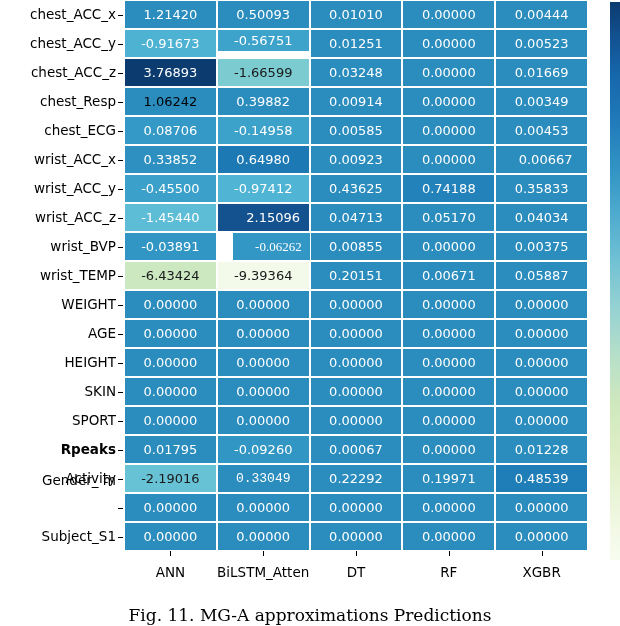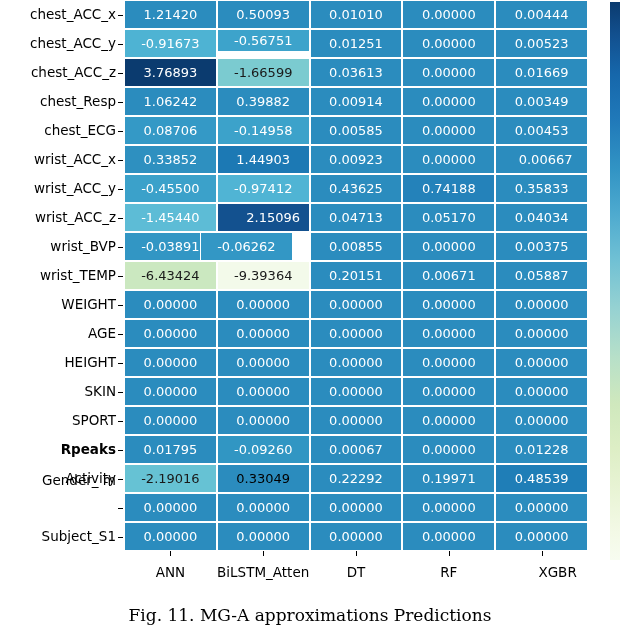--- a/index.html
+++ b/index.html
@@ -158,29 +158,29 @@
       <div class="cell" style="left: 371.2px; top: 29px; width: 92.8px; height: 29px; background: rgb(43, 140, 190); color: rgb(255, 255, 255);">
         <span>0.00523</span>
       </div>
       <div class="cell" style="left: 0px; top: 58px; width: 92.8px; height: 29px; background: rgb(11, 59, 111); color: rgb(255, 255, 255);">
         <span>3.76893</span>
       </div>
       <div class="cell" style="left: 92.8px; top: 58px; width: 92.8px; height: 29px; background: rgb(123, 203, 208); color: rgb(26, 26, 26);">
         <span>-1.66599</span>
       </div>
       <div class="cell" style="left: 185.6px; top: 58px; width: 92.8px; height: 29px; background: rgb(43, 140, 190); color: rgb(255, 255, 255);">
-        <span>0.03613</span>
+        <span>0.03248</span>
       </div>
       <div class="cell" style="left: 278.4px; top: 58px; width: 92.8px; height: 29px; background: rgb(43, 140, 190); color: rgb(255, 255, 255);">
         <span>0.00000</span>
       </div>
       <div class="cell" style="left: 371.2px; top: 58px; width: 92.8px; height: 29px; background: rgb(43, 140, 190); color: rgb(255, 255, 255);">
         <span>0.01669</span>
       </div>
-      <div class="cell" style="left: 0px; top: 87px; width: 92.8px; height: 29px; background: rgb(43, 140, 190); color: #ffffff;">
+      <div class="cell" style="left: 0px; top: 87px; width: 92.8px; height: 29px; background: rgb(43, 140, 190); color: #000000;">
         <span>1.06242</span>
       </div>
       <div class="cell" style="left: 92.8px; top: 87px; width: 92.8px; height: 29px; background: rgb(43, 140, 190); color: rgb(255, 255, 255);">
         <span>0.39882</span>
       </div>
       <div class="cell" style="left: 185.6px; top: 87px; width: 92.8px; height: 29px; background: rgb(43, 140, 190); color: rgb(255, 255, 255);">
         <span>0.00914</span>
       </div>
       <div class="cell" style="left: 278.4px; top: 87px; width: 92.8px; height: 29px; background: rgb(43, 140, 190); color: rgb(255, 255, 255);">
         <span>0.00000</span>
@@ -200,21 +200,21 @@
       <div class="cell" style="left: 278.4px; top: 116px; width: 92.8px; height: 29px; background: rgb(43, 140, 190); color: rgb(255, 255, 255);">
         <span>0.00000</span>
       </div>
       <div class="cell" style="left: 371.2px; top: 116px; width: 92.8px; height: 29px; background: rgb(43, 140, 190); color: rgb(255, 255, 255);">
         <span>0.00453</span>
       </div>
       <div class="cell" style="left: 0px; top: 145px; width: 92.8px; height: 29px; background: rgb(46, 144, 192); color: rgb(255, 255, 255);">
         <span>0.33852</span>
       </div>
       <div class="cell" style="left: 92.8px; top: 145px; width: 92.8px; height: 29px; background: rgb(28, 121, 180); color: rgb(255, 255, 255);">
-        <span>1.44903</span>
+        <span>0.64980</span>
       </div>
       <div class="cell" style="left: 185.6px; top: 145px; width: 92.8px; height: 29px; background: rgb(43, 140, 190); color: #ffffff;">
         <span>0.00923</span>
       </div>
       <div class="cell" style="left: 278.4px; top: 145px; width: 92.8px; height: 29px; background: rgb(43, 140, 190); color: rgb(255, 255, 255);">
         <span>0.00000</span>
       </div>
       <div class="cell" style="left: 371.2px; top: 145px; width: 92.8px; height: 29px; background: rgb(43, 140, 190); color: rgb(255, 255, 255); padding-left: 8px;">
         <span>0.00667</span>
       </div>
@@ -244,21 +244,21 @@
       </div>
       <div class="cell" style="left: 278.4px; top: 203px; width: 92.8px; height: 29px; background: rgb(43, 140, 190); color: rgb(255, 255, 255);">
         <span>0.05170</span>
       </div>
       <div class="cell" style="left: 371.2px; top: 203px; width: 92.8px; height: 29px; background: rgb(43, 140, 190); color: rgb(255, 255, 255);">
         <span>0.04034</span>
       </div>
       <div class="cell" style="left: 0px; top: 232px; width: 92.8px; height: 29px; background: rgb(50, 150, 196); color: rgb(255, 255, 255);">
         <span>-0.03891</span>
       </div>
-      <div class="cell" style="left: 76px; top: 232px; width: 92.8px; height: 29px; background: rgb(51, 151, 197); color: rgb(255, 255, 255);">
+      <div class="cell" style="left: 108px; top: 232px; width: 92.8px; height: 29px; background: rgb(51, 151, 197); color: rgb(255, 255, 255); font-family: Liberation Serif, serif;">
         <span>-0.06262</span>
       </div>
       <div class="cell" style="left: 185.6px; top: 232px; width: 92.8px; height: 29px; background: rgb(43, 140, 190); color: rgb(255, 255, 255);">
         <span>0.00855</span>
       </div>
       <div class="cell" style="left: 278.4px; top: 232px; width: 92.8px; height: 29px; background: rgb(43, 140, 190); color: rgb(255, 255, 255);">
         <span>0.00000</span>
       </div>
       <div class="cell" style="left: 371.2px; top: 232px; width: 92.8px; height: 29px; background: rgb(43, 140, 190); color: rgb(255, 255, 255);">
         <span>0.00375</span>
@@ -364,21 +364,21 @@
       </div>
       <div class="cell" style="left: 278.4px; top: 435px; width: 92.8px; height: 29px; background: rgb(43, 140, 190); color: rgb(255, 255, 255);">
         <span>0.00000</span>
       </div>
       <div class="cell" style="left: 371.2px; top: 435px; width: 92.8px; height: 29px; background: rgb(43, 140, 190); color: rgb(255, 255, 255);">
         <span>0.01228</span>
       </div>
       <div class="cell" style="left: 0px; top: 464px; width: 92.8px; height: 29px; background: rgb(102, 194, 212); color: rgb(26, 26, 26);">
         <span>-2.19016</span>
       </div>
-      <div class="cell" style="left: 92.8px; top: 464px; width: 92.8px; height: 29px; background: rgb(43, 140, 190); color: #000000;">
+      <div class="cell" style="left: 92.8px; top: 464px; width: 92.8px; height: 29px; background: rgb(43, 140, 190); color: #ffffff; font-family: Liberation Mono, monospace;">
         <span>0.33049</span>
       </div>
       <div class="cell" style="left: 185.6px; top: 464px; width: 92.8px; height: 29px; background: rgb(43, 140, 190); color: rgb(255, 255, 255);">
         <span>0.22292</span>
       </div>
       <div class="cell" style="left: 278.4px; top: 464px; width: 92.8px; height: 29px; background: rgb(43, 140, 190); color: rgb(255, 255, 255);">
         <span>0.19971</span>
       </div>
       <div class="cell" style="left: 371.2px; top: 464px; width: 92.8px; height: 29px; background: rgb(31, 126, 183); color: rgb(255, 255, 255);">
         <span>0.48539</span>
@@ -418,21 +418,21 @@
   <div id="collabels">
       <div class="coltick" style="left: 46px;"></div>
       <div class="collabel" style="left: 46.4px;">ANN</div>
       <div class="coltick" style="left: 139px;"></div>
       <div class="collabel" style="left: 139.2px;">BiLSTM_Atten</div>
       <div class="coltick" style="left: 232px;"></div>
       <div class="collabel" style="left: 232px;">DT</div>
       <div class="coltick" style="left: 325px;"></div>
       <div class="collabel" style="left: 324.8px;">RF</div>
       <div class="coltick" style="left: 418px;"></div>
-      <div class="collabel" style="left: 417.6px; margin-left: 16px;">XGBR</div>
+      <div class="collabel" style="left: 417.6px;">XGBR</div>
     </div>
 
   <div id="colorbar">
     <div class="bar"></div>
   </div>
 
   <div id="caption">Fig. 11.  MG-A approximations Predictions</div>
 
 <div class="rowtick" style="top: 15px;"></div>
     <div class="rowtick" style="top: 44px;"></div>

